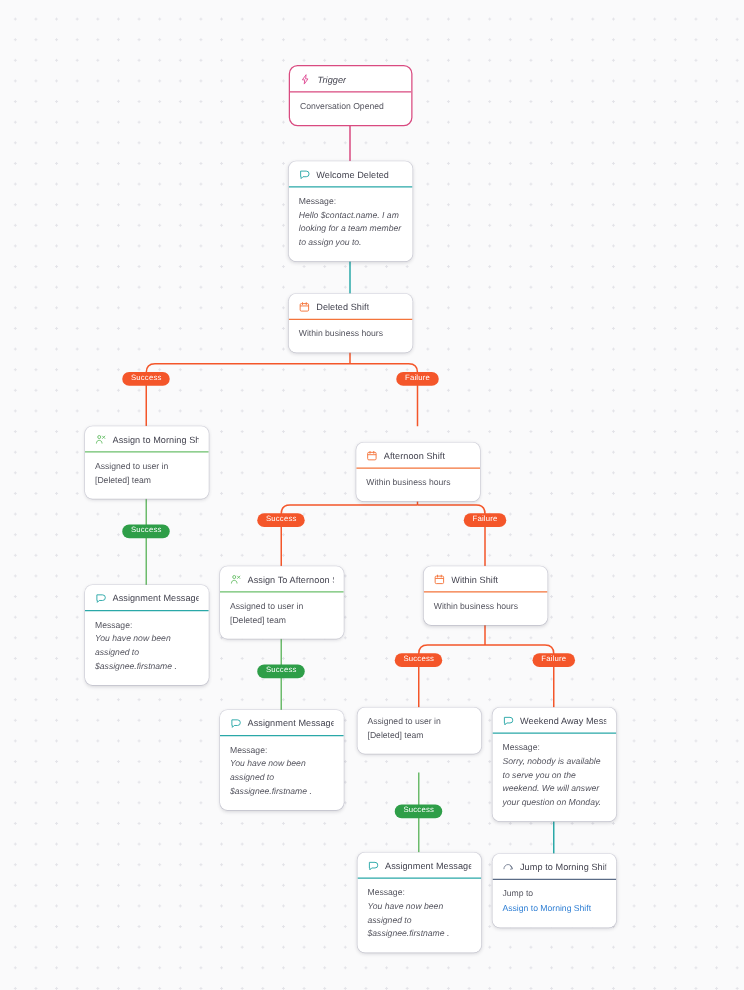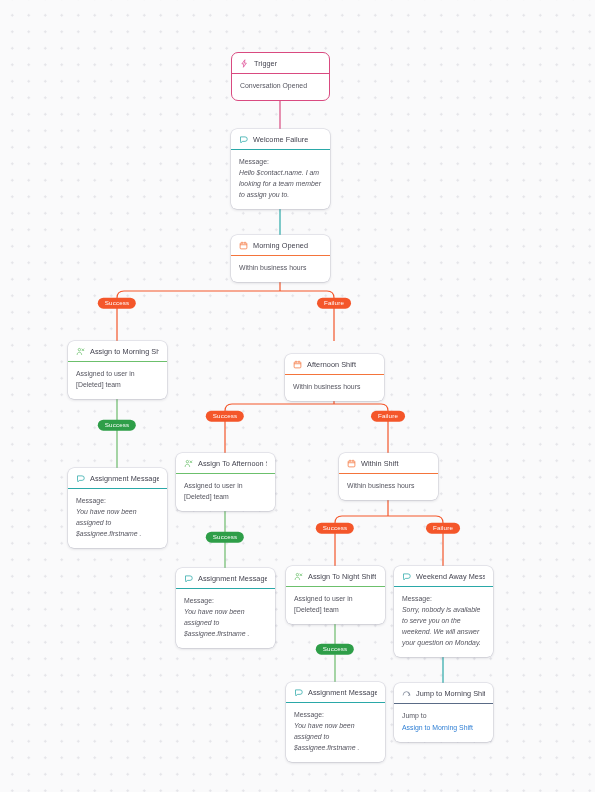--- a/index.html
+++ b/index.html
@@ -45,21 +45,21 @@
     border: 1px solid #d94a80;
     border-radius: 7px;
   }
   .node-head {
     display: flex;
     align-items: center;
     gap: 5px;
     padding: 6px 8px 5px 8px;
     border-bottom: 1px solid #dddde4;
   }
-  .node.trigger .node-head { border-bottom-color: #d94a80; }
+  .node.trigger .node-head { border-bottom-color: #d94a80; font-style: italic; }
   .node.msg .node-head    { border-bottom-color: #2aa8a8; }
   .node.assign .node-head { border-bottom-color: #6cc06c; }
   .node.shift .node-head  { border-bottom-color: #f4743b; }
   .node.jump .node-head   { border-bottom-color: #5a6b86; }
 
   .node-title {
     font-size: 7.3px;
     color: #43434f;
     letter-spacing: .05px;
     white-space: nowrap;
@@ -159,36 +159,36 @@
     <div class="node-body">
       <span class="lbl">Conversation Opened</span>
     </div>
   </div>
 
   <div class="node msg" style="left:231px; top:129px; width:99px;">
     <div class="node-head">
       <svg class="icon" viewBox="0 0 24 24">
         <path d="M4 5 h12 a4 4 0 0 1 0 12 h-7 l-4 4 v-4 h-1 z" fill="none" stroke="#2aa8a8" stroke-width="2" stroke-linejoin="round"></path>
       </svg>
-      <span class="node-title">Welcome Failure</span>
+      <span class="node-title">Welcome Deleted</span>
     </div>
     <div class="node-body">
       <span class="lbl">Message:</span>
       <em>Hello $contact.name. I am looking for a team member to assign you to.</em>
     </div>
   </div>
 
   <div class="node shift" style="left:231px; top:235px; width:99px;">
     <div class="node-head">
       <svg class="icon" viewBox="0 0 24 24">
         <rect x="3" y="5" width="18" height="16" rx="2.5" fill="none" stroke="#f4743b" stroke-width="2"></rect>
         <path d="M3 10 h18" stroke="#f4743b" stroke-width="2"></path>
         <path d="M8 3 v4 M16 3 v4" stroke="#f4743b" stroke-width="2" stroke-linecap="round"></path>
       </svg>
-      <span class="node-title">Morning Opened</span>
+      <span class="node-title">Deleted Shift</span>
     </div>
     <div class="node-body">
       <span class="lbl">Within business hours</span>
     </div>
   </div>
 
   <div class="node assign" style="left:68px; top:341px; width:99px;">
     <div class="node-head">
       <svg class="icon" viewBox="0 0 24 24">
         <circle cx="9" cy="7" r="3.2" fill="none" stroke="#6cc06c" stroke-width="2"></circle>
@@ -264,28 +264,20 @@
       </svg>
       <span class="node-title">Assignment Message: A...</span>
     </div>
     <div class="node-body">
       <span class="lbl">Message:</span>
       <em>You have now been assigned to $assignee.firstname .</em>
     </div>
   </div>
 
   <div class="node assign" style="left:286px; top:566px; width:99px;">
-    <div class="node-head">
-      <svg class="icon" viewBox="0 0 24 24">
-        <circle cx="9" cy="7" r="3.2" fill="none" stroke="#6cc06c" stroke-width="2"></circle>
-        <path d="M3 20 c0-3.6 2.7-6 6-6 s6 2.4 6 6" fill="none" stroke="#6cc06c" stroke-width="2" stroke-linecap="round"></path>
-        <path d="M16 5 l5 5 M21 5 l-5 5" stroke="#6cc06c" stroke-width="2" stroke-linecap="round"></path>
-      </svg>
-      <span class="node-title">Assign To Night Shift</span>
-    </div>
     <div class="node-body">
       <span class="lbl">Assigned to user in [Deleted] team</span>
     </div>
   </div>
 
   <div class="node msg" style="left:394px; top:566px; width:99px;">
     <div class="node-head">
       <svg class="icon" viewBox="0 0 24 24">
         <path d="M4 5 h12 a4 4 0 0 1 0 12 h-7 l-4 4 v-4 h-1 z" fill="none" stroke="#2aa8a8" stroke-width="2" stroke-linejoin="round"></path>
       </svg>

